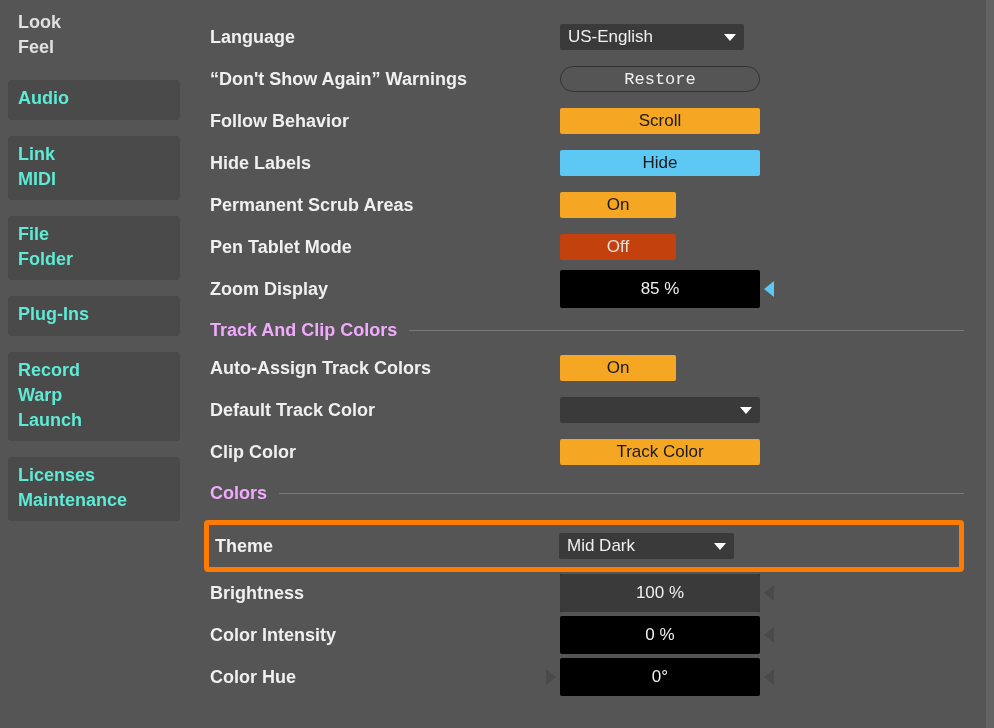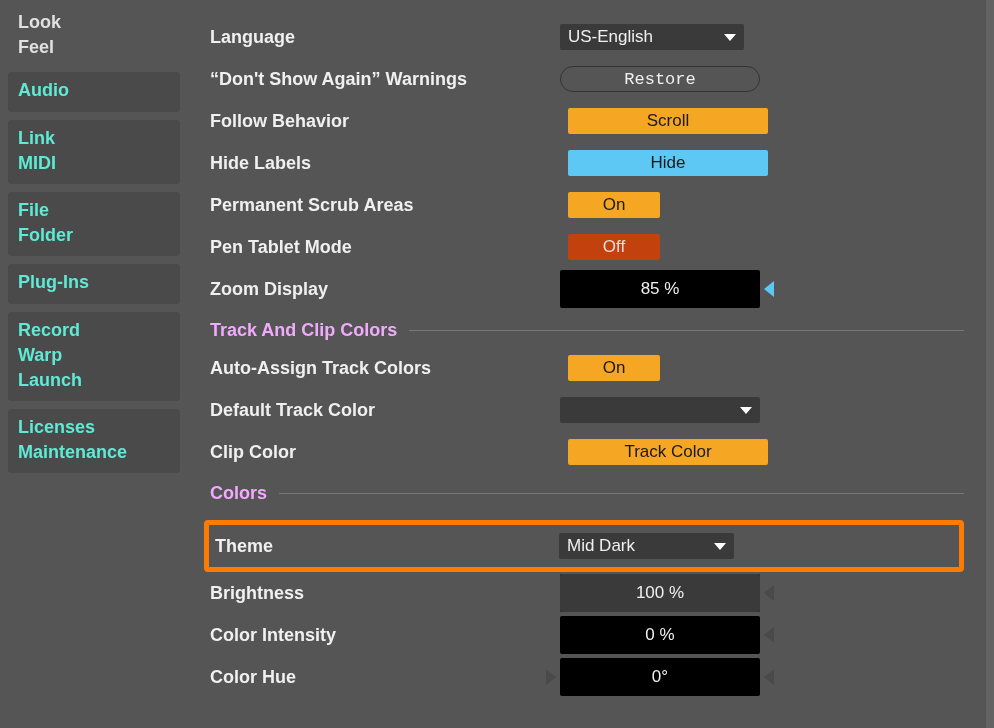--- a/index.html
+++ b/index.html
@@ -16,21 +16,21 @@
   .container {
     display: flex;
     width: 100%;
     height: 100%;
   }
   .sidebar {
     width: 180px;
     padding: 10px 0 0 8px;
     display: flex;
     flex-direction: column;
-    gap: 8px;
+    gap: 16px;
   }
   .side-group {
     background: #4a4a4a;
     border-radius: 4px;
     padding: 6px 10px 8px 10px;
     color: #f0f0f0;
     font-weight: 600;
     font-size: 18px;
     line-height: 1.4;
   }
@@ -96,27 +96,26 @@
   }
   .toggle {
     height: 26px;
     display: flex;
     align-items: center;
     justify-content: center;
     color: #1a1a1a;
     font-size: 17px;
     font-weight: 500;
     border-radius: 2px;
-    margin-left: 8px;
   }
   .toggle.orange { background: #f5a623; }
   .toggle.blue { background: #5ec8f5; }
   .toggle.gray { background: #c2410c; color: #e0e0e0; }
   .w200 { width: 200px; }
-  .w100 { width: 92px; }
+  .w100 { width: 116px; }
   .slider {
     width: 200px;
     height: 38px;
     background: #000000;
     position: relative;
     display: flex;
     align-items: center;
     justify-content: center;
     color: #f0f0f0;
     font-size: 17px;

